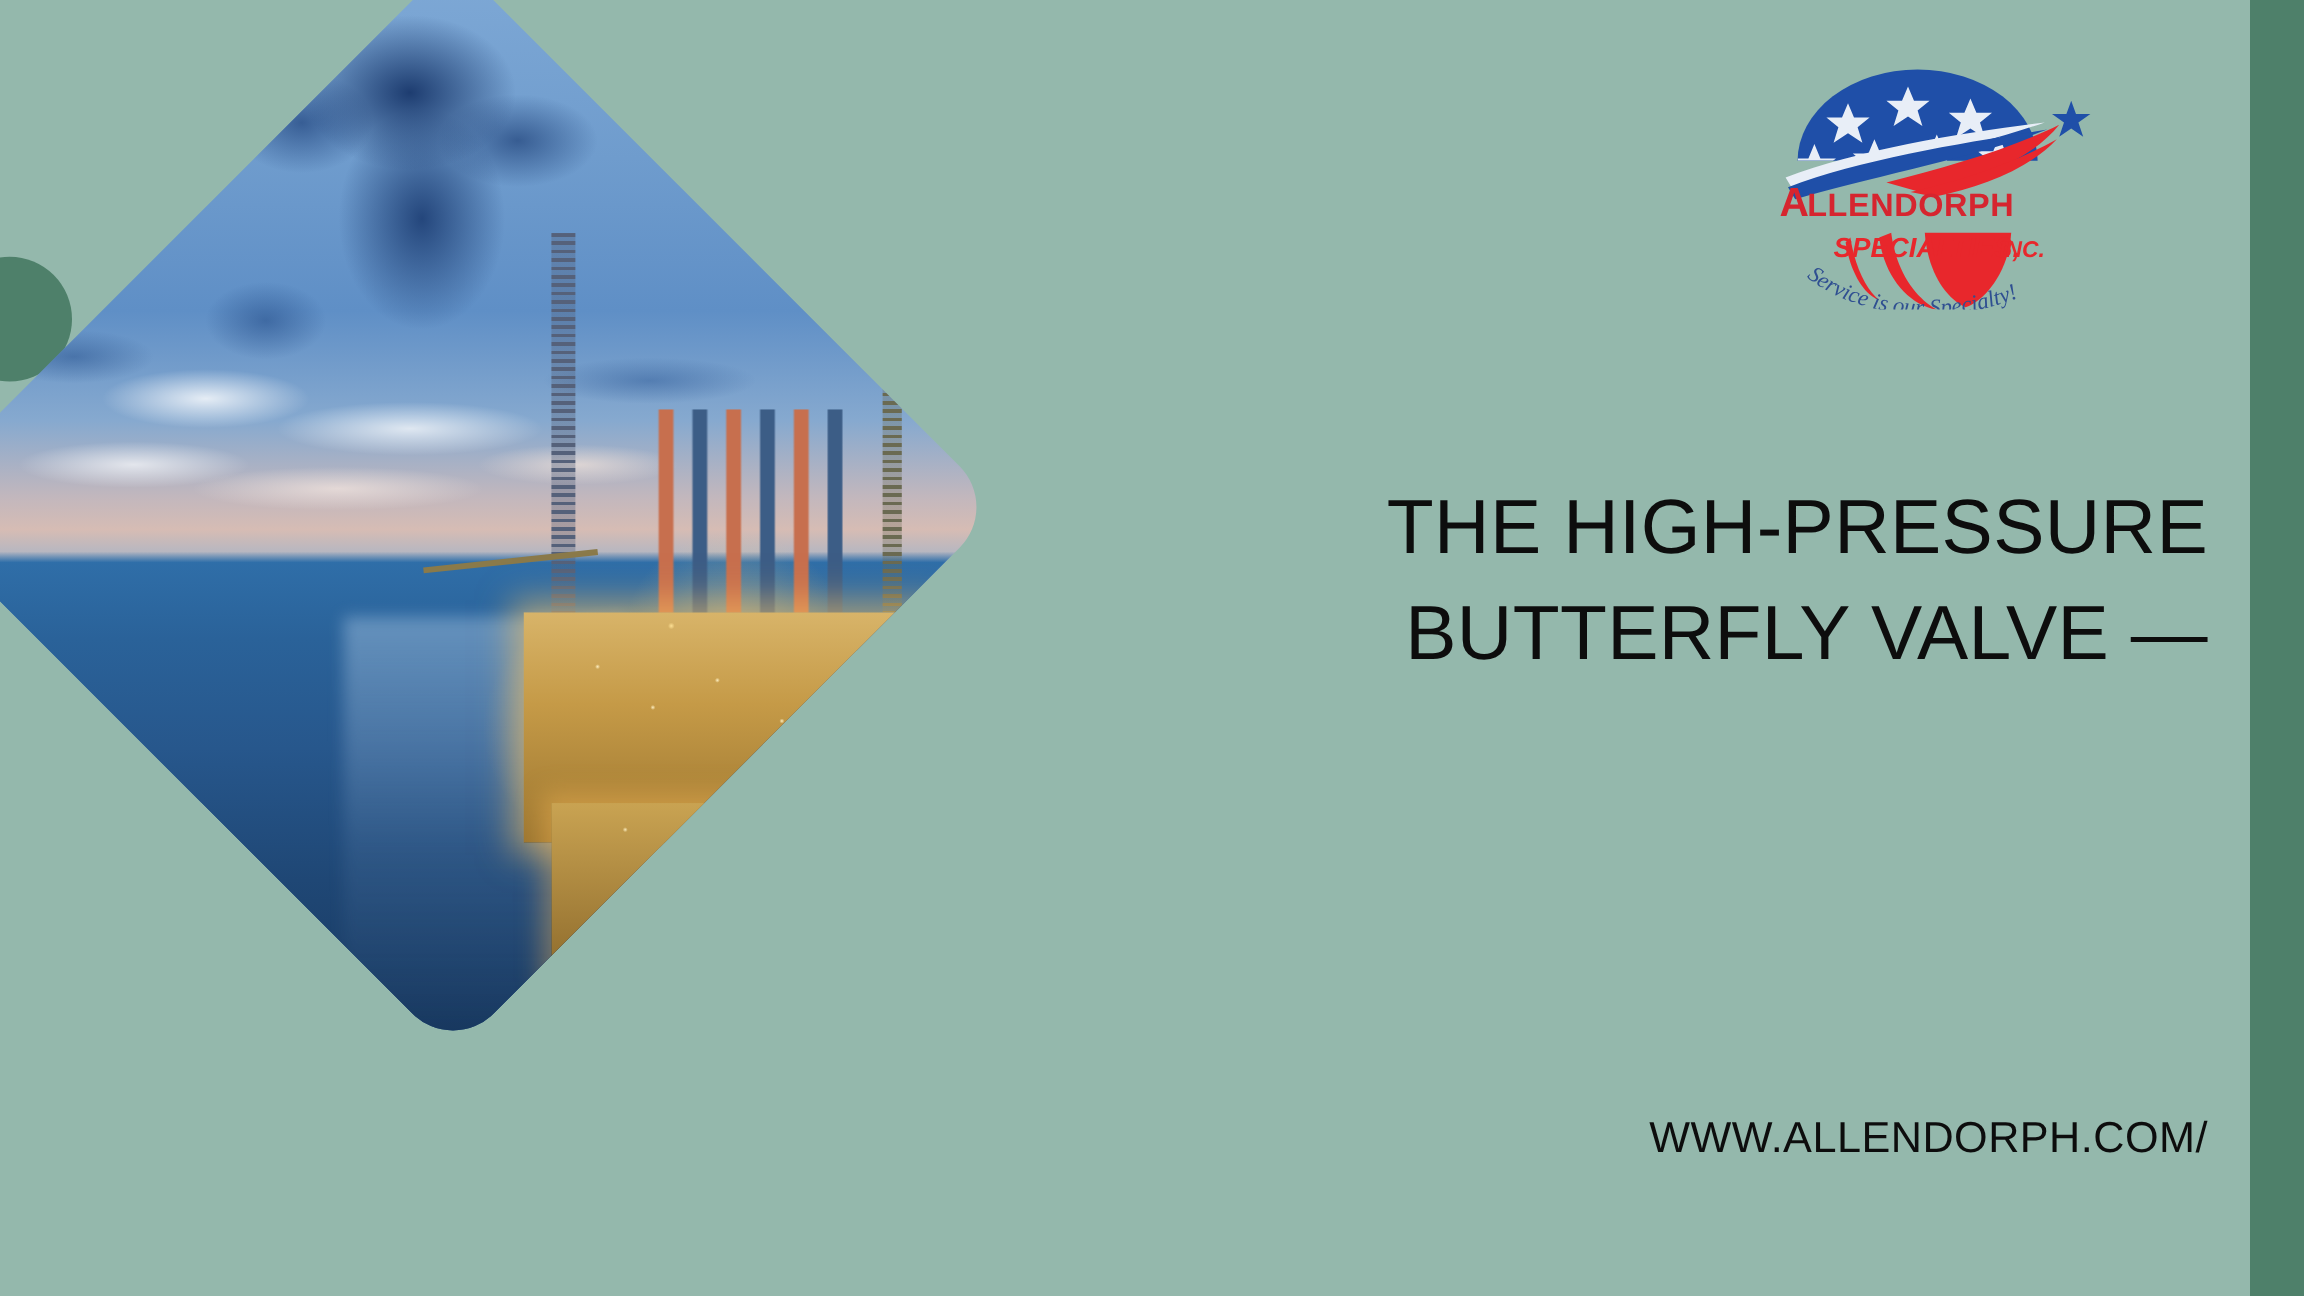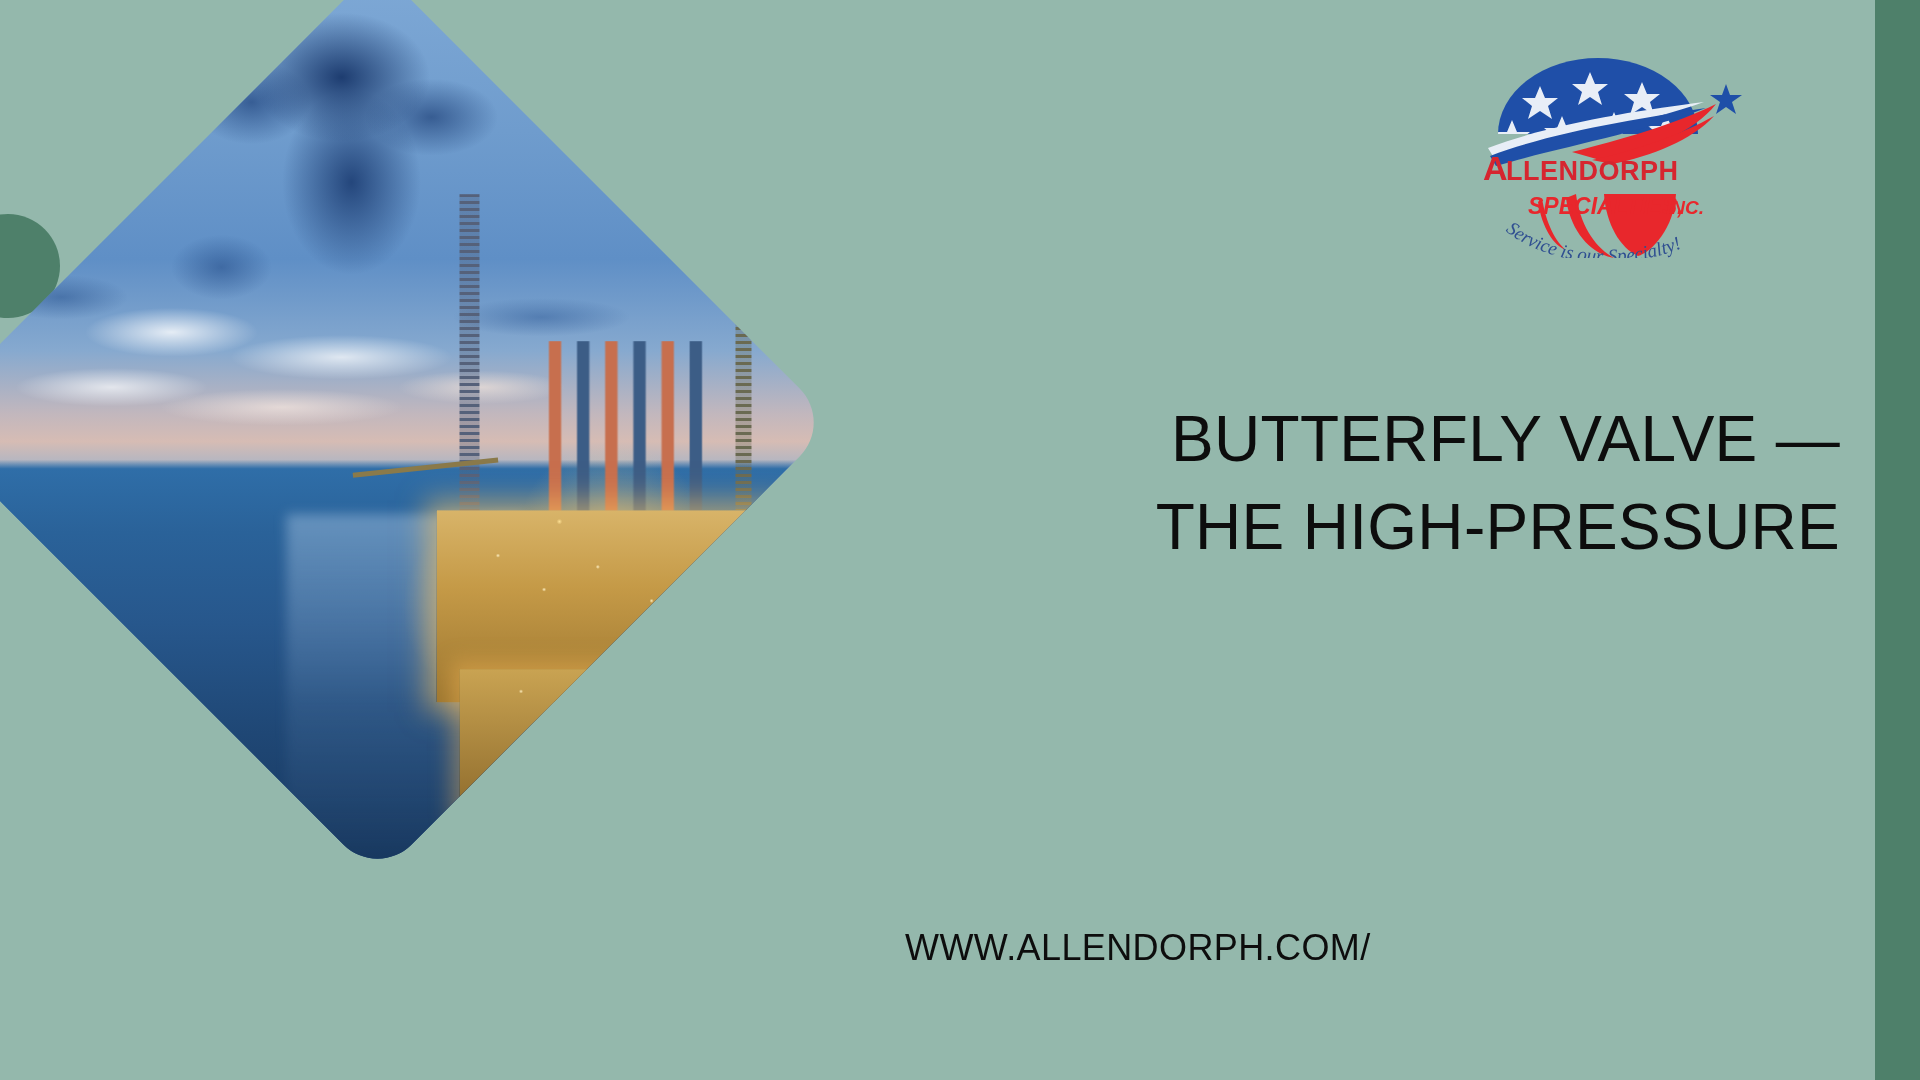--- a/index.html
+++ b/index.html
@@ -243,21 +243,21 @@
     letter-spacing: 0.3px;
     white-space: nowrap;
   }
 
   
   .url {
     position: absolute;
     left: 905px;
     top: 925px;
     width: 935px;
-    text-align: left;
+    text-align: right;
     font-size: 36px;
     line-height: 46px;
     font-weight: 400;
     color: #0d0d0d;
     letter-spacing: 0.4px;
   }
 </style>
 </head>
 <body>
 
@@ -328,20 +328,20 @@
       <defs>
         <path id="tagArc" d="M18 196 C 70 248 190 248 248 190" fill="none"></path>
       </defs>
       <text font-family="'Liberation Serif',serif" font-size="19" font-style="italic" fill="#2f4f91">
         <textPath href="#tagArc" startOffset="4%">Service is our Specialty!</textPath>
       </text>
     </svg>
   </div>
 
   <div class="title-block">
+    <div class="title-line">THE HIGH-PRESSURE</div>
     <div class="title-line">BUTTERFLY VALVE —</div>
-    <div class="title-line">THE HIGH-PRESSURE</div>
   </div>
 
   <div class="url">WWW.ALLENDORPH.COM/</div>
 
   <div class="right-band"></div>
 </div>
 
 </body></html>

